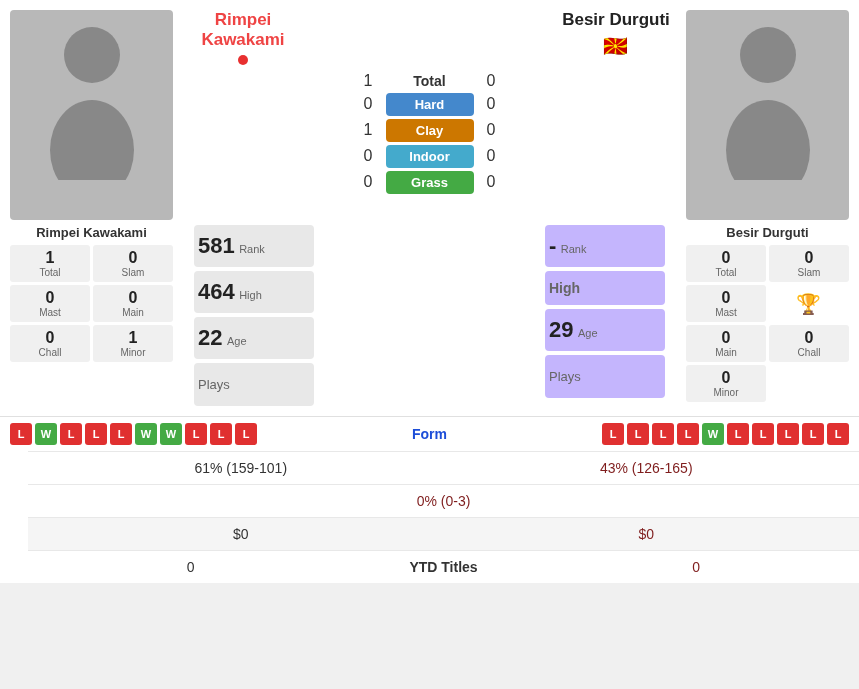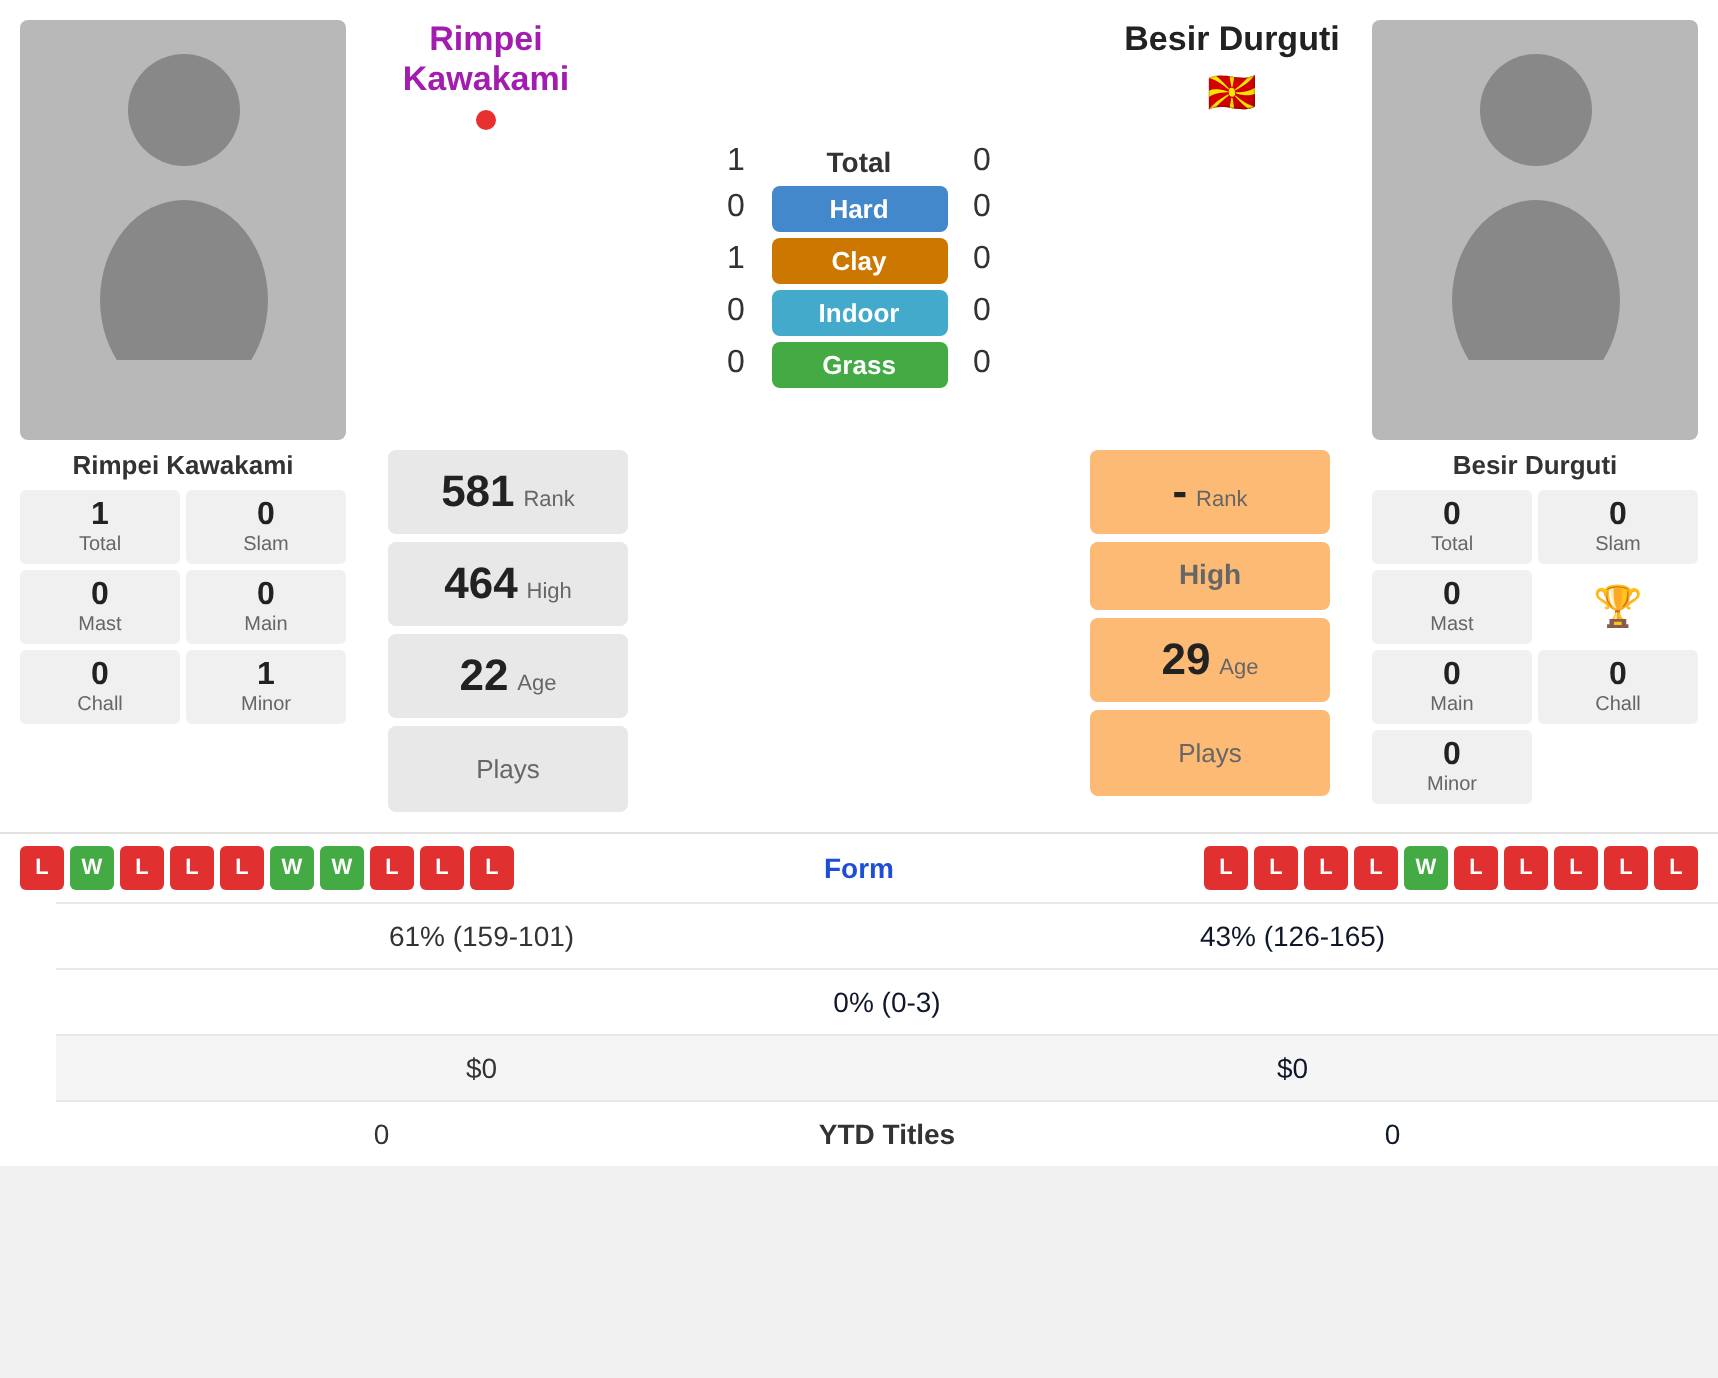--- a/index.html
+++ b/index.html
@@ -97,21 +97,21 @@
       width: 200px;
       text-align: center;
       font-size: 14px;
       font-weight: bold;
       color: #333;
     }
     .stats-row-line .right-val {
       flex: 1;
       text-align: center;
       font-size: 14px;
-      color: #0f172a;
+      color: #7f1d1d;
     }
 
     
     .top-area {
       background: #fff;
       padding: 10px;
     }
 
     .names-and-scores {
       display: flex;
@@ -158,21 +158,21 @@
       margin-bottom: 5px;
     }
 
     .left-name-block {
       width: 130px;
       text-align: center;
     }
     .left-name-block h2 {
       font-size: 17px;
       font-weight: bold;
-      color: #a21caf;
+      color: #ef4444;
       line-height: 1.2;
     }
 
     .right-name-block {
       width: 130px;
       text-align: center;
     }
     .right-name-block h2 {
       font-size: 17px;
       font-weight: bold;
@@ -276,34 +276,34 @@
     .cstats-col {
       width: 120px;
       display: flex;
       flex-direction: column;
       gap: 4px;
     }
 
     .cstat-box {
       background: #e8e8e8;
       border-radius: 4px;
-      text-align: center;
+      text-align: left;
       padding: 8px 4px;
     }
     .cstat-box .csv { font-size: 22px; font-weight: bold; color: #222; }
     .cstat-box .csl { font-size: 11px; color: #666; margin-top: 1px; }
     .cstat-box.plays { padding: 14px 4px; font-size: 13px; color: #666; }
 
     .rstats-col {
       width: 120px;
       display: flex;
       flex-direction: column;
       gap: 4px;
     }
-    .rstats-col .cstat-box { background: #fdba74; }
+    .rstats-col .cstat-box { background: #c4b5fd; }
 
   </style>
 </head>
 <body>
 
 <div class="main-container">
 
   <div class="top-area">
 
     <div class="names-and-scores">

